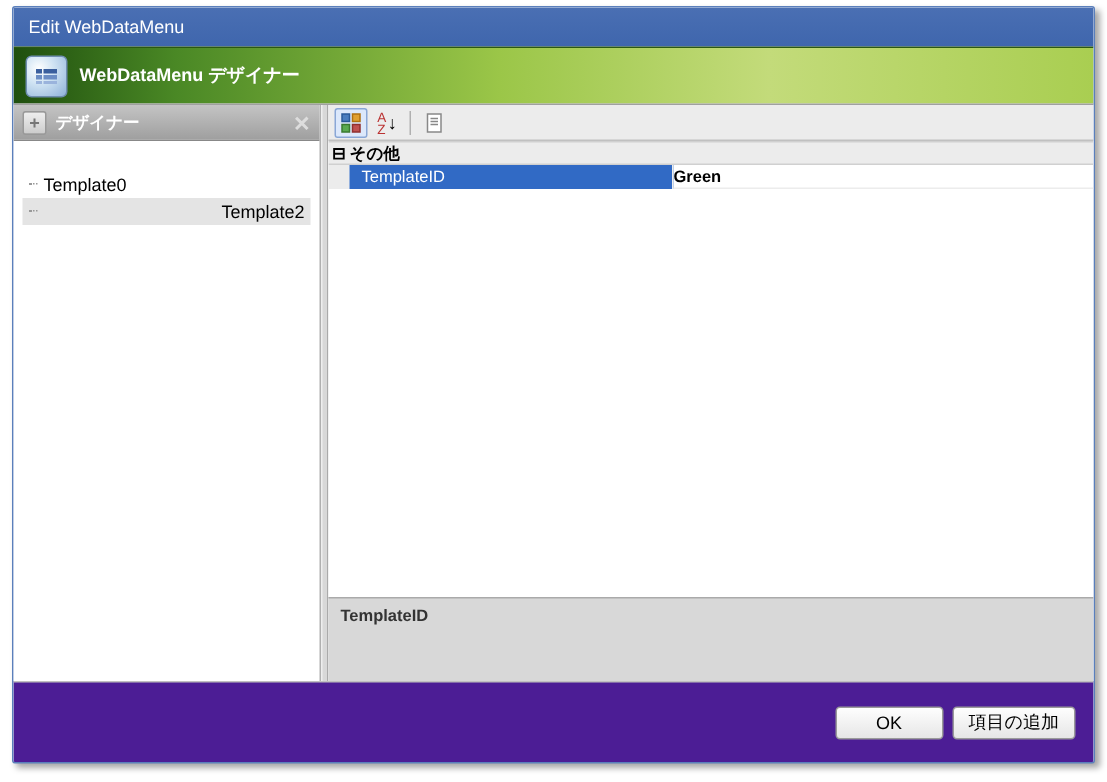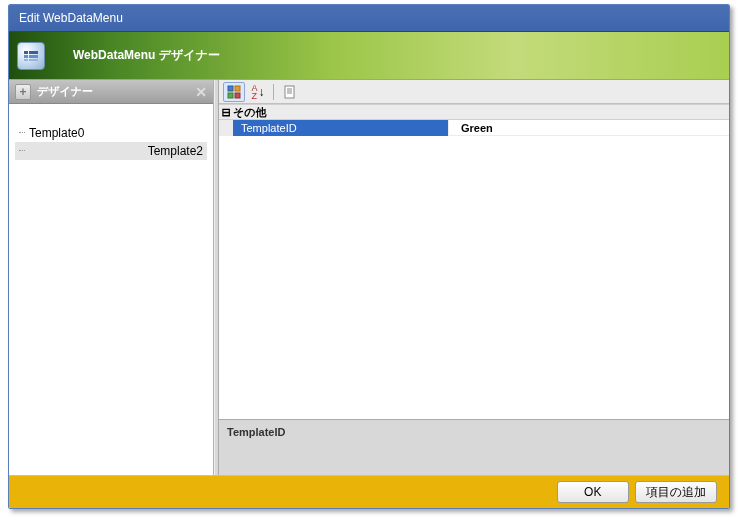--- a/index.html
+++ b/index.html
@@ -27,27 +27,26 @@
   height: 26px;
   background: linear-gradient(#4a6fb3, #3f66ad);
   color: #fff;
   font-weight: normal;
   font-size: 12px;
   display: flex;
   align-items: center;
   padding: 0 10px;
 }
 .banner {
-  height: 48px;
+  height: 38px;
   background: linear-gradient(90deg, #1f4f0e 0%, #4a8825 15%, #9bc648 45%, #c3db7a 70%, #a9ce51 100%);
   display: flex;
   align-items: center;
   padding: 0 8px;
   border-top: 1px solid #2a5813;
-  gap: 20px;
 }
 .banner-icon {
   width: 28px; height: 28px;
   background: radial-gradient(circle at 30% 30%, #fff, #cfe3f3 40%, #8fb2d9 100%);
   border: 1px solid #6e8daf;
   border-radius: 4px;
   display: flex; align-items: center; justify-content: center;
   margin-right: 8px;
   color: #2b4672;
   font-size: 14px;
@@ -182,38 +181,38 @@
   width: 216px;
   padding-left: 8px;
   background: #316ac5;
   color: #fff;
   display: flex;
   align-items: center;
   border-right: 1px solid #ececec;
 }
 .prop-row .value {
   flex: 1;
-  padding-left: 12px;
+  padding-left: 0;
   font-weight: bold;
   display: flex;
   align-items: center;
   border-bottom: 1px solid #ececec;
 }
 .desc {
   height: 56px;
   background: #d8d8d8;
   border-top: 1px solid #aaa;
   padding: 6px 8px;
   font-weight: bold;
   font-size: 11px;
   color: #333;
 }
 .footer {
-  height: 33px;
-  background: #eab308;
+  height: 54px;
+  background: #4c1d95;
   border-top: 1px solid #c0c0c0;
   display: flex;
   align-items: center;
   justify-content: flex-end;
   padding: 0 12px;
   gap: 6px;
 }
 .btn {
   min-width: 72px;
   height: 22px;

